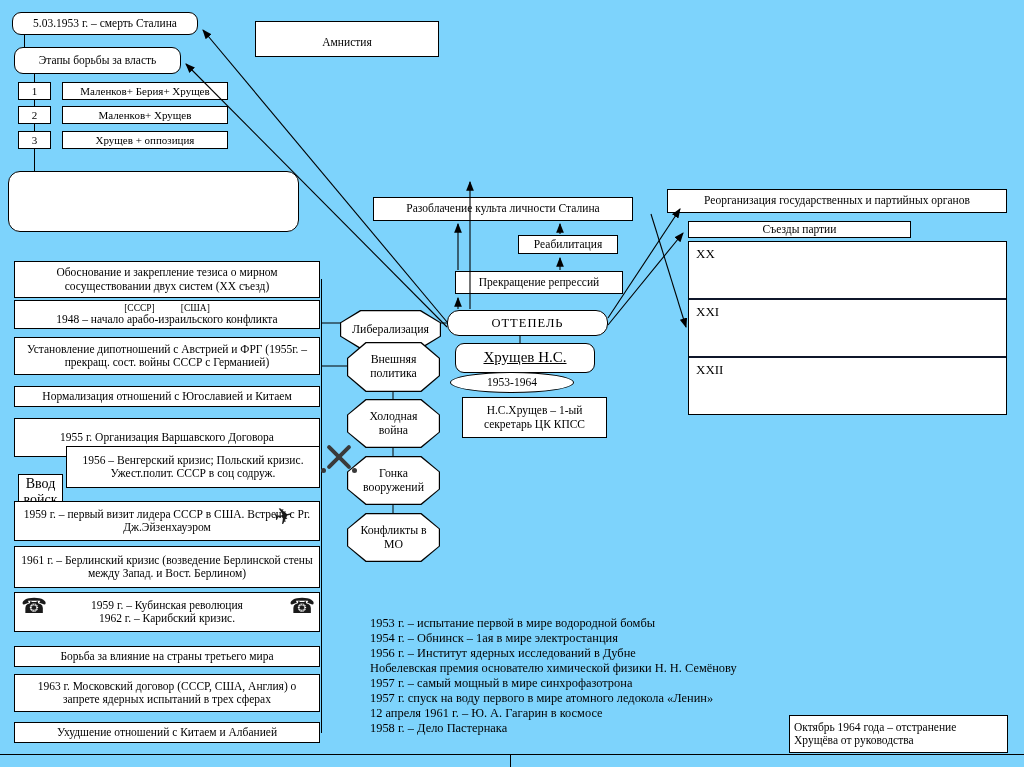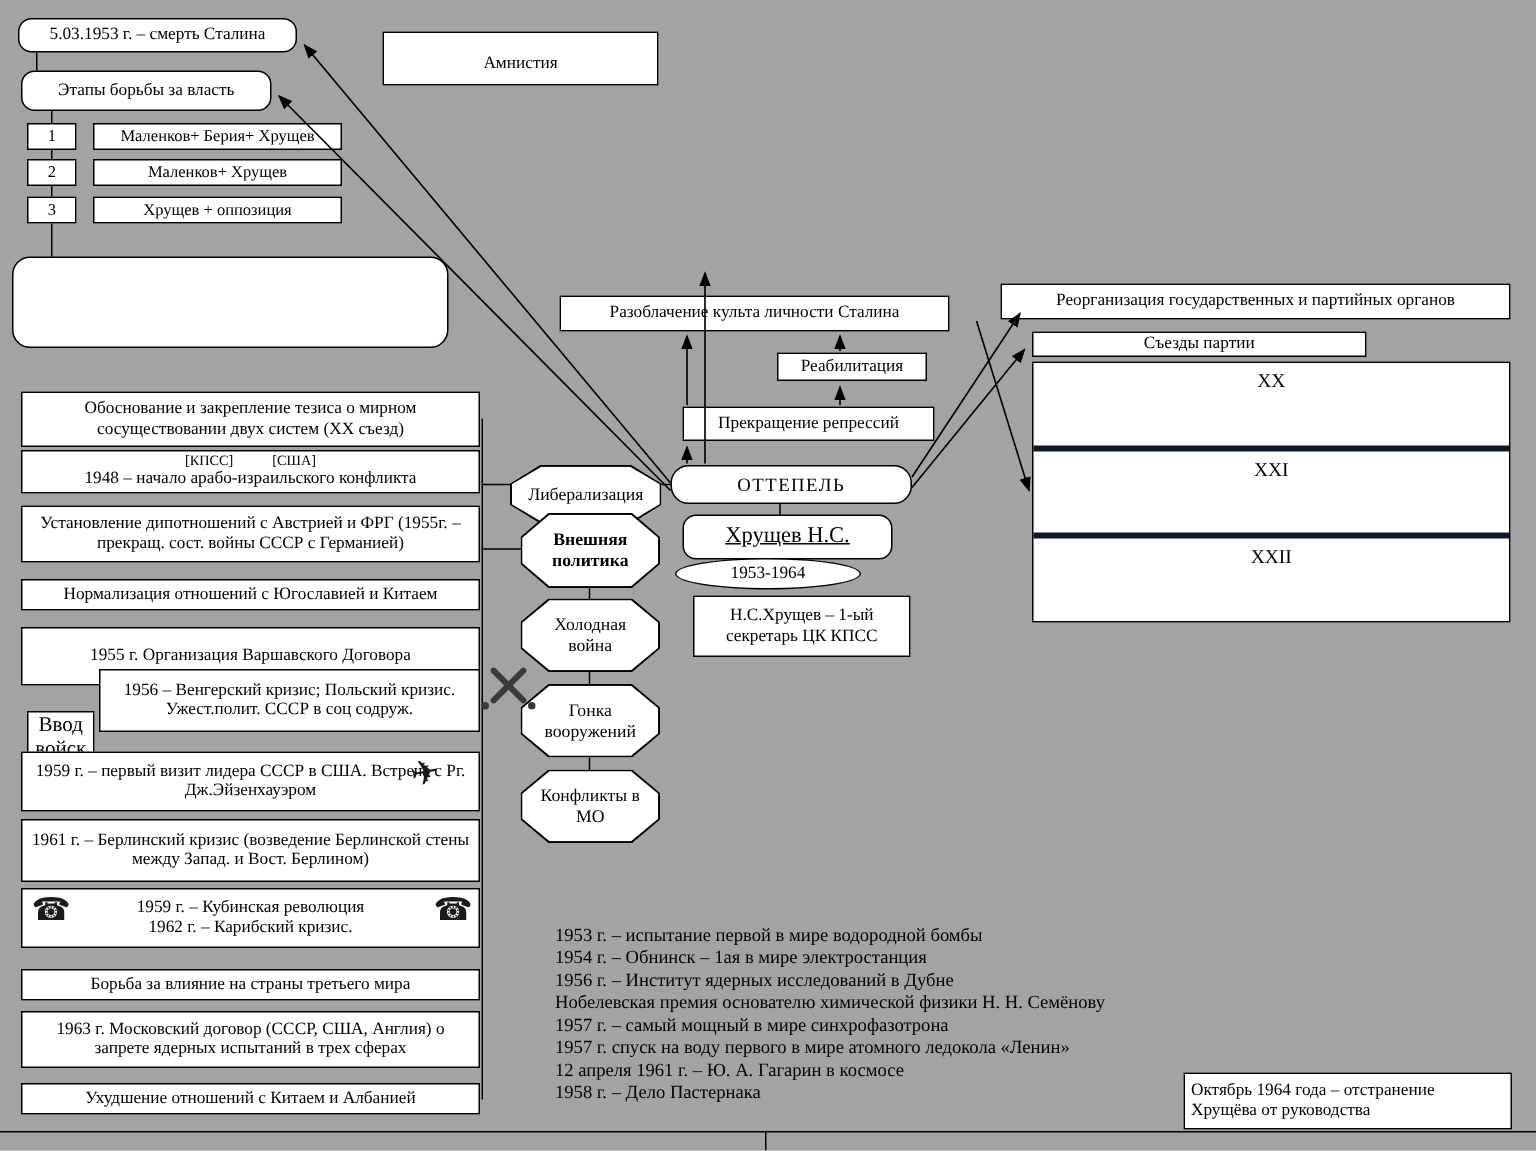--- a/index.html
+++ b/index.html
@@ -1,32 +1,32 @@
 <!DOCTYPE html>
 <html><head>
 <meta charset="utf-8">
 <style>
   *{margin:0;padding:0;box-sizing:border-box}
   html,body{width:1024px;height:767px}
   body{background:#fff;font-family:"Liberation Serif","DejaVu Serif",serif;color:#000;overflow:hidden}
-  #canvas{position:relative;width:1024px;height:767px;background:#a3a3a3}
+  #canvas{position:relative;width:1024px;height:767px;background:#7dd3fc}
   svg.lay{position:absolute;left:0;top:0;pointer-events:none}
   #under{z-index:0}
   #over{z-index:3}
   .bx{position:absolute;border:1px solid #000;background:#fff;display:flex;align-items:center;justify-content:center;text-align:center;font-size:11.5px;line-height:1.16;padding:1px 4px;z-index:1}
   .rnd{border-radius:9px}
   .rnd-lg{border-radius:12px}
   .col{flex-direction:column}
   .small{font-size:11px}
   .tinyrow{display:flex;gap:26px;font-size:9.5px;line-height:1.1}
   .oct{position:absolute;background:#000;z-index:1;clip-path:polygon(20% 0,80% 0,100% 32%,100% 68%,80% 100%,20% 100%,0 68%,0 32%)}
   .oct-in{position:absolute;inset:1.2px;background:#fff;clip-path:polygon(20% 0,80% 0,100% 32%,100% 68%,80% 100%,20% 100%,0 68%,0 32%);display:flex;align-items:center;justify-content:center;text-align:center;font-size:11.8px;line-height:1.15;padding:2px 6px}
-  .bold{font-weight:bold}
-  .trow{flex:1;width:100%;text-align:center;padding:4px 7px;font-size:13px}
-  .bt{border-top:4px solid #0f172a}
+  .bold{font-weight:normal}
+  .trow{flex:1;width:100%;text-align:left;padding:4px 7px;font-size:13px}
+  .bt{border-top:2px solid #0f172a}
   .science{position:absolute;left:370px;top:616px;z-index:1;font-size:12.4px;line-height:15px}
   .science div{white-space:nowrap}
   .sym{position:absolute;font-family:"DejaVu Sans",sans-serif;z-index:4;line-height:1;color:#1a1a1a}
   .swords{position:absolute;left:319px;top:437px;width:40px;height:40px;z-index:4}
   .sw{position:absolute;left:4px;top:18px;width:32px;height:4px;background:#3a3a3a;border-radius:2px}
   .sw.b{transform:rotate(45deg)}
   .sw.a{transform:rotate(-45deg)}
   .knob{position:absolute;width:5px;height:5px;background:#3a3a3a;border-radius:50%}
   .hline{position:absolute;border-top:1px solid #000;z-index:2}
   .vline{position:absolute;border-left:1px solid #000;z-index:2}
@@ -102,21 +102,21 @@
     <div class="oct-in">Гонка вооружений</div>
   </div>
   <div class="oct" style="left:347px;top:513px;width:93px;height:49px">
     <div class="oct-in">Конфликты в МО</div>
   </div>
 
   <div class="bx" style="left:14px;top:261px;width:306px;height:37px">Обоснование и закрепление тезиса о мирном сосуществовании двух систем (XX съезд)</div>
 
   <div class="bx col" style="left:14px;top:300px;width:306px;height:29px">
     <div class="tinyrow">
-      <span>[КПСС]</span>
+      <span>[СССР]</span>
       <span>[США]</span>
     </div>
     <span>1948 – начало арабо-израильского конфликта</span>
   </div>
 
   <div class="bx" style="left:14px;top:337px;width:306px;height:38px">Установление дипотношений с Австрией и ФРГ (1955г. – прекращ. сост. войны СССР с Германией)</div>
   <div class="bx" style="left:14px;top:386px;width:306px;height:21px">Нормализация отношений с Югославией и Китаем</div>
   <div class="bx" style="left:14px;top:418px;width:306px;height:39px">1955 г. Организация Варшавского Договора</div>
 
   <div class="bx" style="left:18px;top:474px;width:45px;height:36px;font-size:14px">Ввод войск</div>

